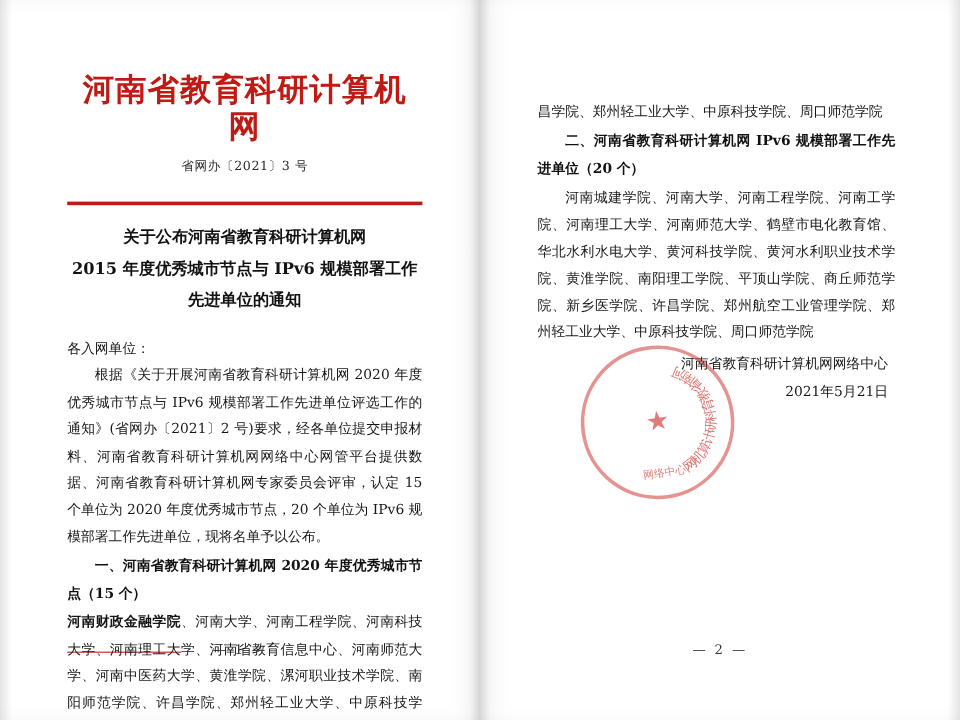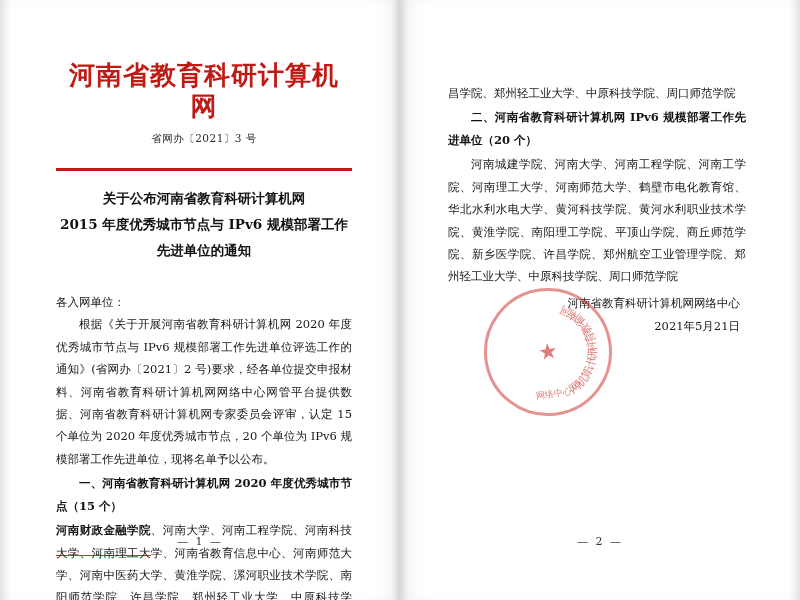--- a/index.html
+++ b/index.html
@@ -75,21 +75,21 @@
     background: #c01a14;
     margin: 0 0 14px 0;
   }
   .title {
     text-align: center;
     font-family: "DejaVu Serif", "Liberation Serif", serif;
     font-weight: bold;
     font-size: 13.5px;
     line-height: 1.95;
     color: #121212;
-    margin-bottom: 28px;
+    margin-bottom: 16px;
   }
   .title div { white-space: nowrap; }
 
   .salutation {
     font-size: 11.5px;
     line-height: 1.9;
     color: #161616;
     font-family: "DejaVu Serif", "Liberation Serif", serif;
     margin-bottom: 0;
   }

